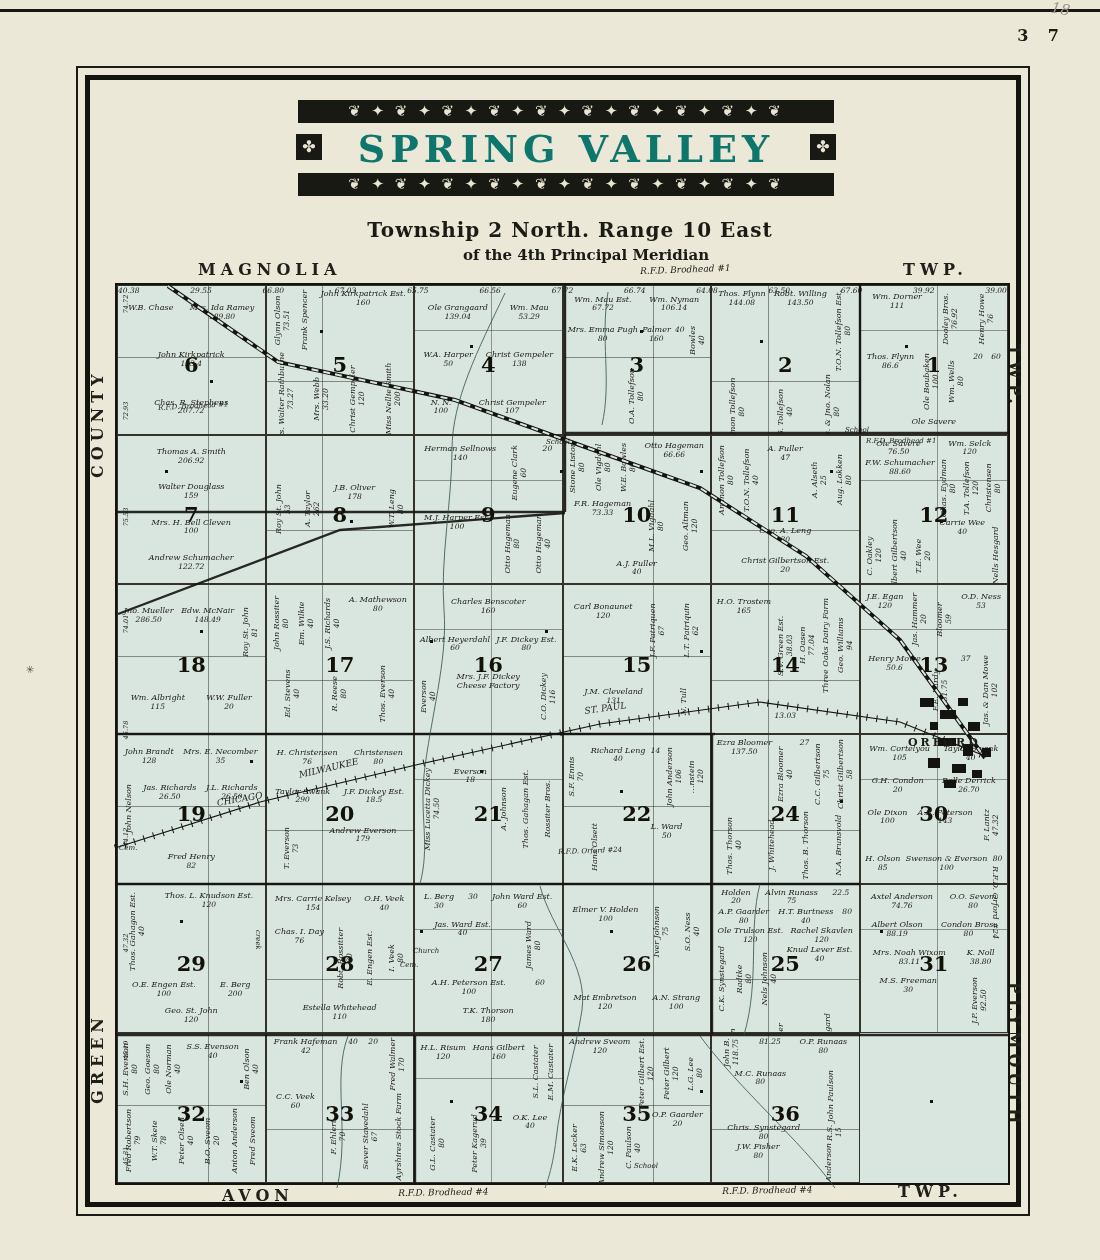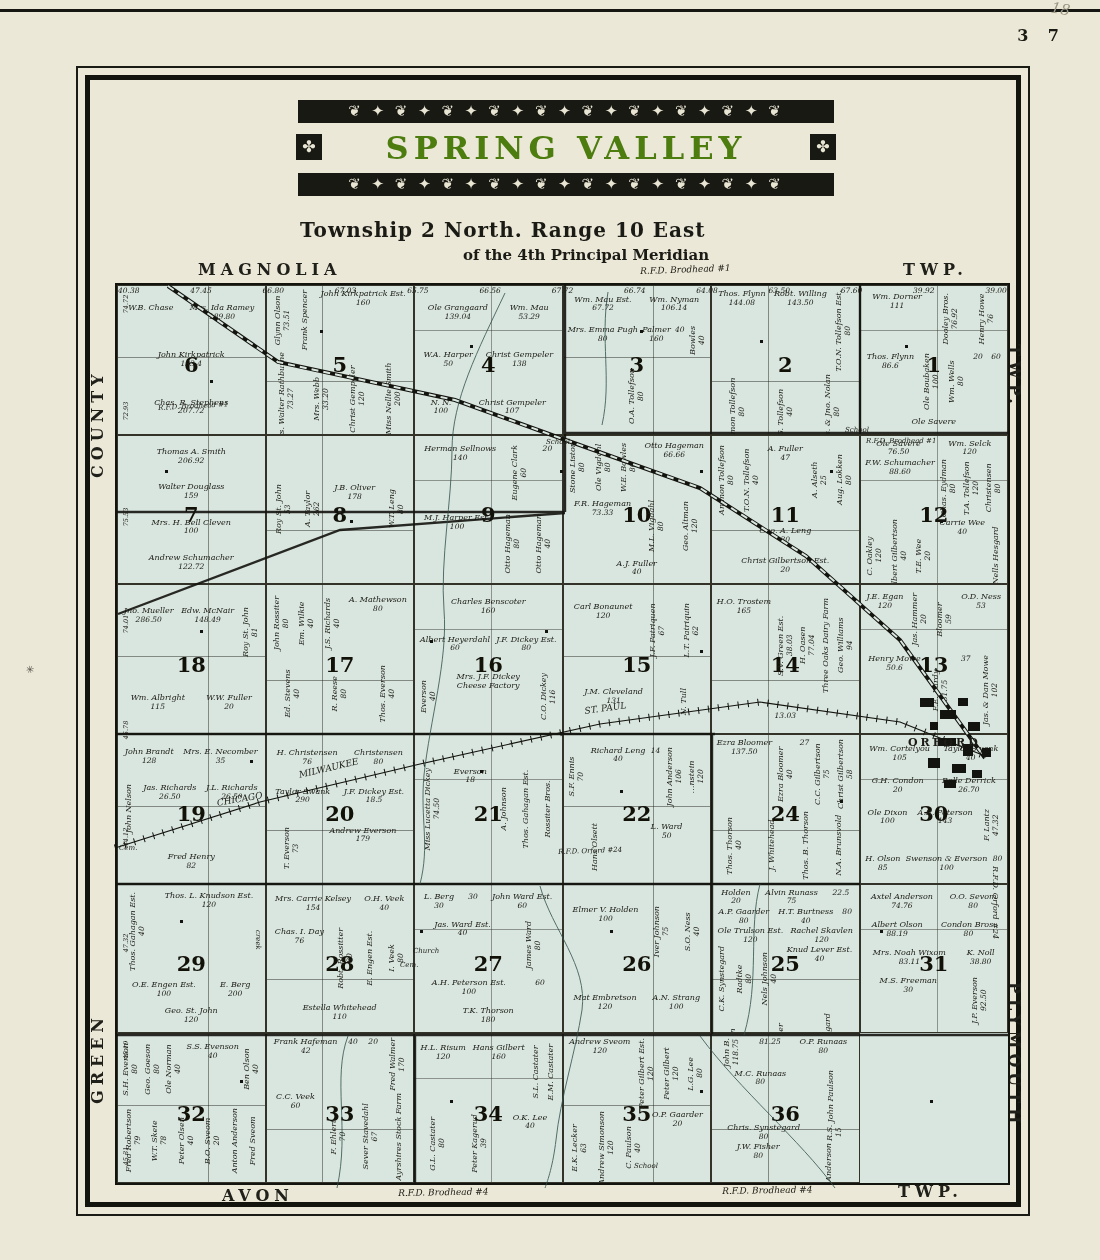--- a/index.html
+++ b/index.html
@@ -14,26 +14,26 @@
   .page-number{position:absolute;top:26px;right:34px;font-size:16px;font-weight:bold;letter-spacing:7px;}
   .ink-mark{position:absolute;left:26px;top:664px;font-size:10px;color:#55544a;transform:rotate(-15deg);}
 
   .frame-outer{position:absolute;left:76px;top:66px;width:950px;height:1146px;border:2px solid #1b1b16;}
   .frame-inner{position:absolute;left:7px;top:7px;right:7px;bottom:7px;border:5px solid #14140f;}
 
   .banner{position:absolute;left:298px;top:100px;width:536px;}
   .band{height:23px;background:#191914;color:#e9e5d3;overflow:hidden;white-space:nowrap;
         font-size:15px;line-height:23px;letter-spacing:3px;text-align:center;}
   .title-row{position:relative;height:50px;display:flex;align-items:center;justify-content:center;}
-  .map-title{font-size:32px;font-weight:bold;letter-spacing:5px;color:#4d7c0f;}
+  .map-title{font-size:38px;font-weight:bold;letter-spacing:5px;color:#0f766e;}
   .rosette{position:absolute;top:11px;width:26px;height:26px;background:#191914;color:#e9e5d3;
            font-size:16px;line-height:26px;text-align:center;}
   .rosette.left{left:-2px;} .rosette.right{right:-2px;}
 
-  .subtitle-1{position:absolute;left:300px;top:218px;width:540px;
+  .subtitle-1{position:absolute;left:300px;top:218px;width:540px;text-align:center;
               font-size:20px;font-weight:bold;letter-spacing:1px;}
   .subtitle-2{position:absolute;left:316px;top:246px;width:540px;text-align:center;
               font-size:15px;font-weight:bold;}
 
   .edge-label{position:absolute;font-weight:bold;letter-spacing:5px;font-size:16px;color:#20201a;}
   .edge-top-left{left:198px;top:260px;}
   .edge-top-right{left:903px;top:260px;}
   .edge-bottom-left{left:222px;top:1186px;}
   .edge-bottom-right{left:898px;top:1182px;}
   .edge-rot{transform-origin:0 0;white-space:nowrap;}
@@ -1254,21 +1254,21 @@
           <div class="parcel vert">
             <div class="owner">Sever Anderson</div>
           </div>
         </div>
       </div>
     </div>
 </div>
 
 <div class="nums-top">
     <span>40.38</span>
-    <span>47.45</span>
+    <span>29.55</span>
     <span>66.80</span>
     <span>67.03</span>
     <span>65.75</span>
     <span>66.56</span>
     <span>67.72</span>
     <span>66.74</span>
     <span>64.08</span>
     <span>63.50</span>
     <span>67.60</span>
     <span>39.92</span>

